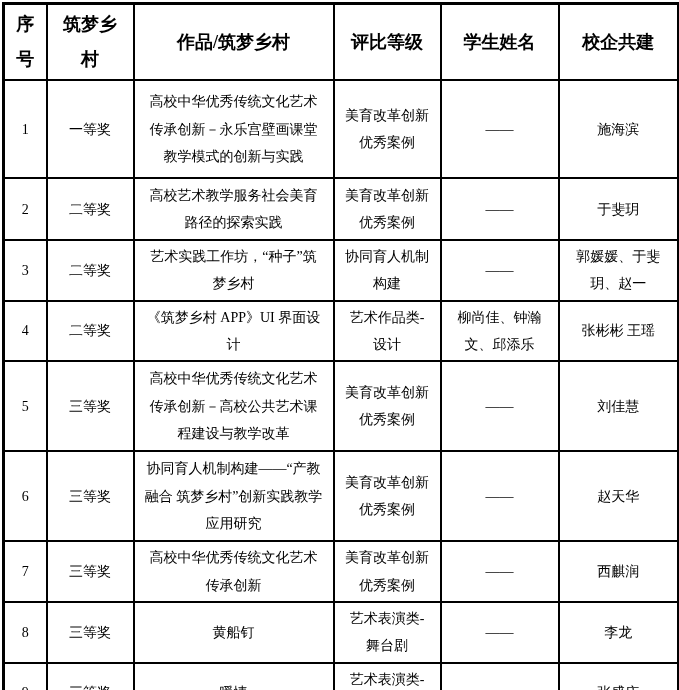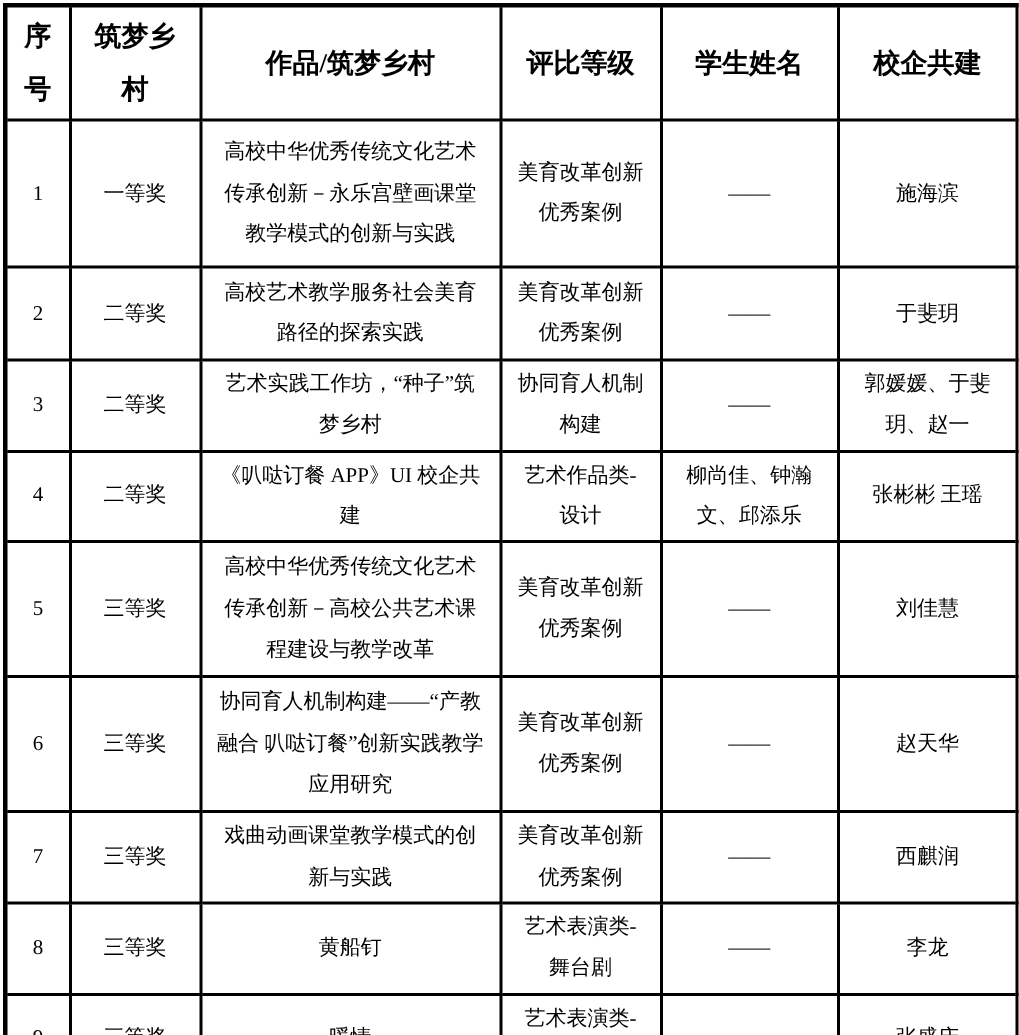--- a/index.html
+++ b/index.html
@@ -92,45 +92,45 @@
       <td>3</td>
       <td>二等奖</td>
       <td>艺术实践工作坊，“种子”筑梦乡村</td>
       <td>协同育人机制构建</td>
       <td>——</td>
       <td>郭媛媛、于斐玥、赵一</td>
     </tr>
     <tr style="height:60px;">
       <td>4</td>
       <td>二等奖</td>
-      <td>《叭哒订餐 APP》UI 校企共建</td>
+      <td>《筑梦乡村 APP》UI 界面设计</td>
       <td>艺术作品类-设计</td>
       <td>柳尚佳、钟瀚文、邱添乐</td>
       <td>张彬彬 王瑶</td>
     </tr>
     <tr style="height:90px;">
       <td>5</td>
       <td>三等奖</td>
       <td>高校中华优秀传统文化艺术传承创新－高校公共艺术课程建设与教学改革</td>
       <td>美育改革创新优秀案例</td>
       <td>——</td>
       <td>刘佳慧</td>
     </tr>
     <tr style="height:90px;">
       <td>6</td>
       <td>三等奖</td>
-      <td>协同育人机制构建——“产教融合 叭哒订餐”创新实践教学应用研究</td>
+      <td>协同育人机制构建——“产教融合 筑梦乡村”创新实践教学应用研究</td>
       <td>美育改革创新优秀案例</td>
       <td>——</td>
       <td>赵天华</td>
     </tr>
     <tr style="height:60px;">
       <td>7</td>
       <td>三等奖</td>
-      <td>戏曲动画课堂教学模式的创新与实践</td>
+      <td>高校中华优秀传统文化艺术传承创新</td>
       <td>美育改革创新优秀案例</td>
       <td>——</td>
       <td>西麒润</td>
     </tr>
     <tr style="height:56px;">
       <td>8</td>
       <td>三等奖</td>
       <td>黄船钉</td>
       <td>艺术表演类-舞台剧</td>
       <td>——</td>

